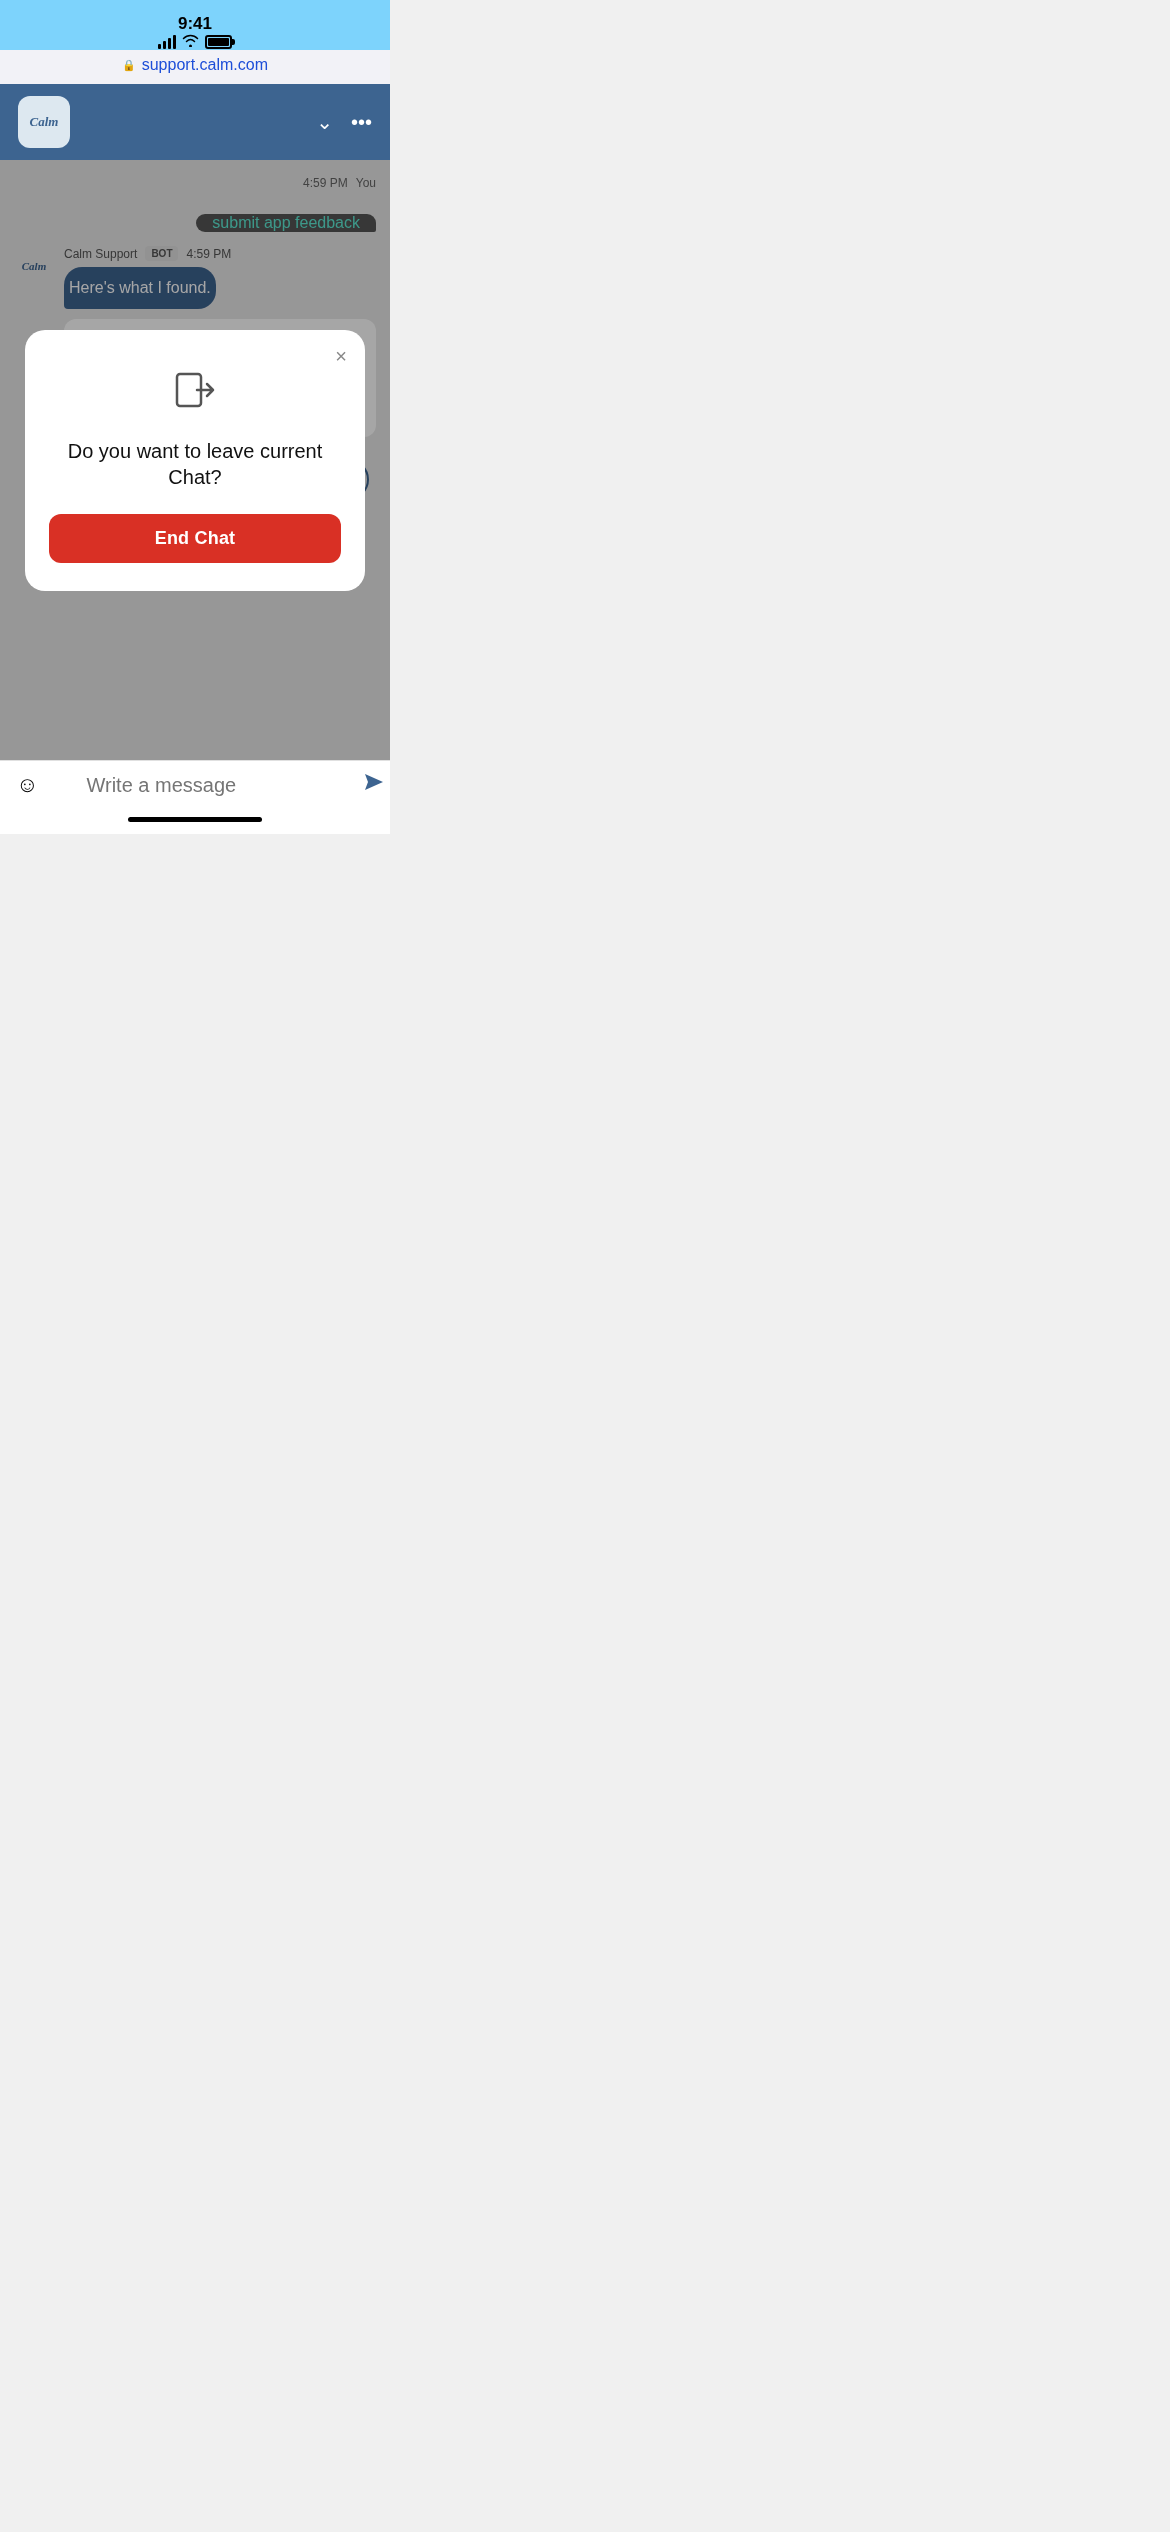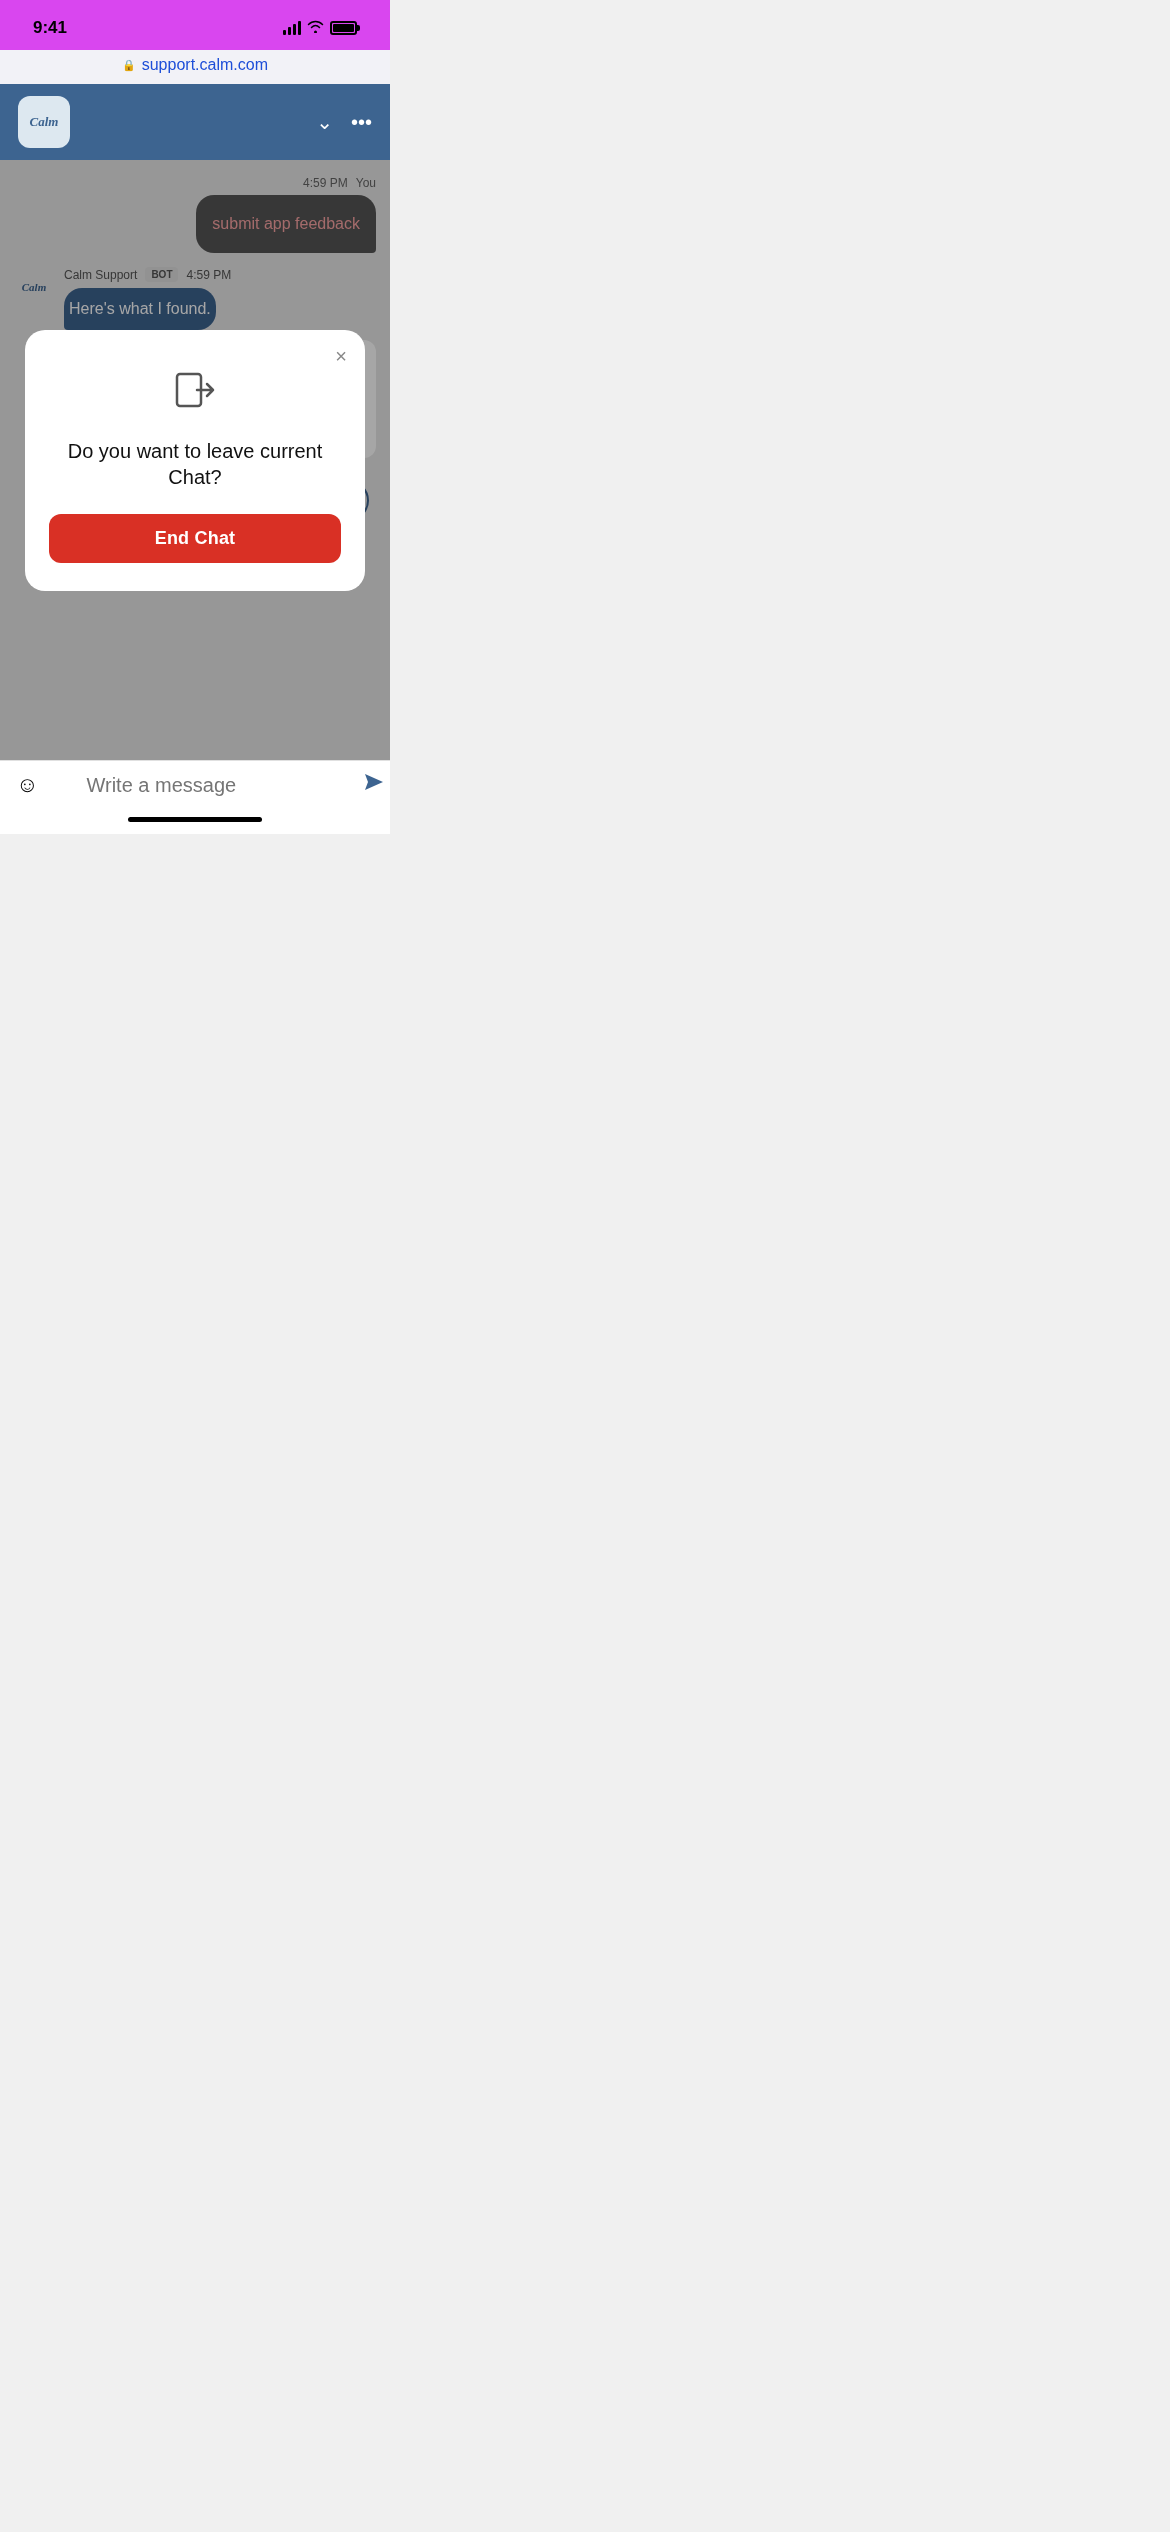--- a/index.html
+++ b/index.html
@@ -9,26 +9,27 @@
       width: 390px;
       min-height: 844px;
       font-family: -apple-system, BlinkMacSystemFont, 'SF Pro Text', sans-serif;
       background: #f0f0f0;
       position: relative;
       overflow: hidden;
     }
 
     
     .status-bar {
-      background: #d946ef;
+      background: #7dd3fc;
       display: flex;
       justify-content: space-between;
       align-items: center;
-      padding: 14px 33px 8px;
+      padding: 14px 20px 8px;
       height: 50px;
+      flex-direction: column;
     }
 
     .status-time {
       font-size: 17px;
       font-weight: 600;
       color: #000;
     }
 
     .status-icons {
       display: flex;
@@ -162,25 +163,26 @@
     }
     .message-meta-user {
       font-size: 12px;
       color: #666;
       margin-bottom: 5px;
       display: flex;
       gap: 8px;
     }
     .user-bubble {
       background: #555;
-      color: #fca5a5;
-      padding: 20px 16px;
+      color: #5eead4;
+      padding: 0 16px;
       border-radius: 18px 18px 4px 18px;
       font-size: 16px;
       max-width: 72%;
+      margin-top: 19px;
     }
 
     
     .message-row-bot {
       display: flex;
       align-items: flex-start;
       gap: 10px;
       margin-bottom: 10px;
     }
     .bot-avatar {

